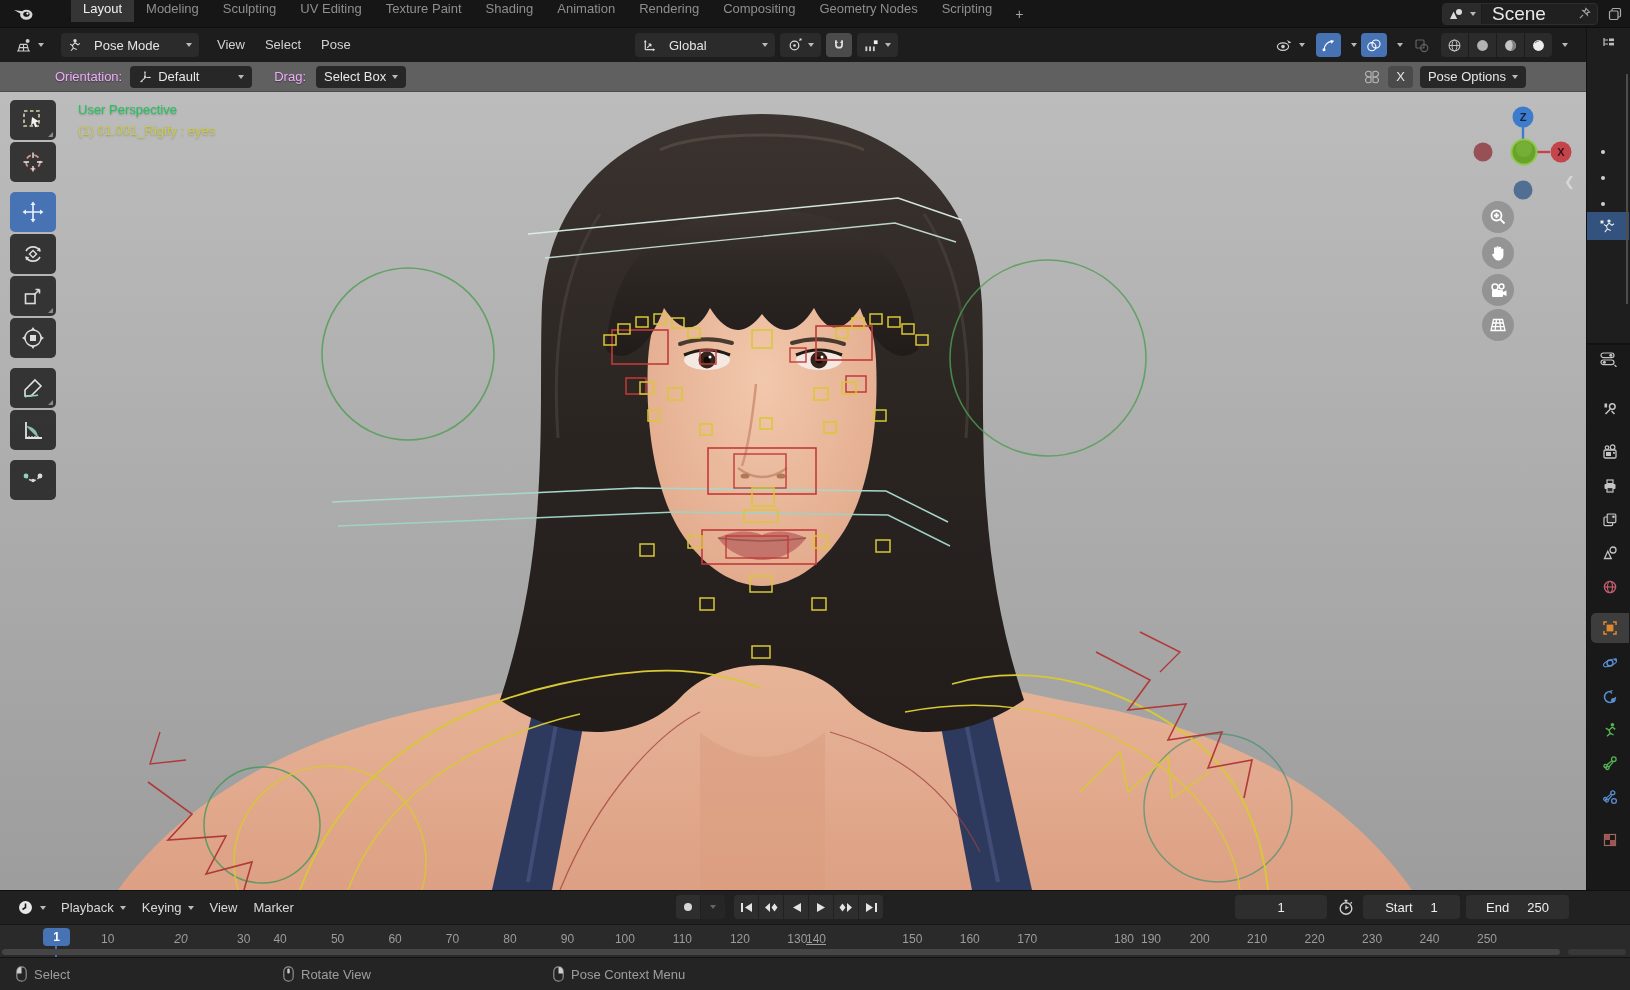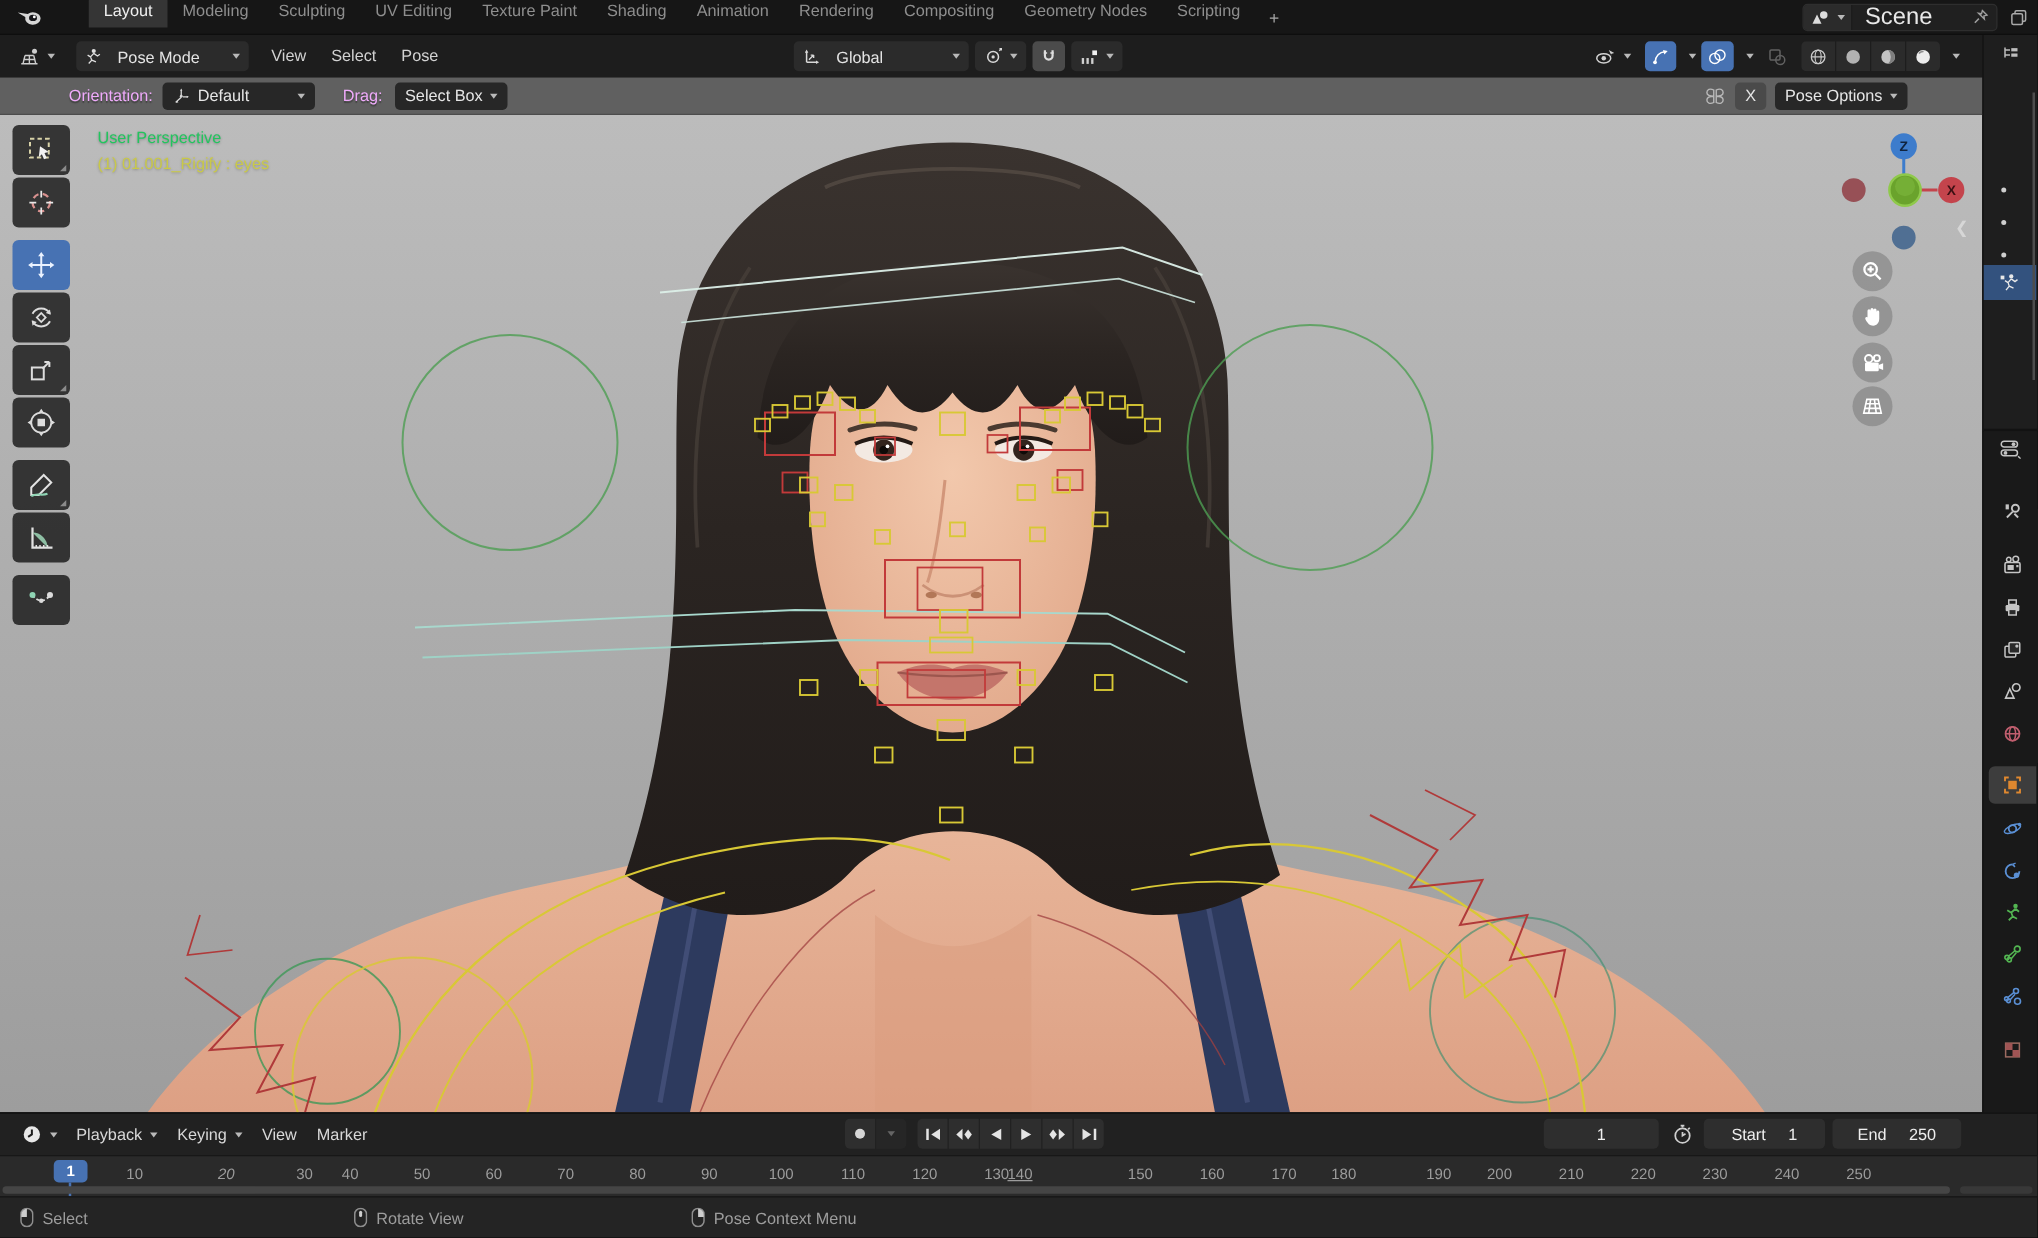--- a/index.html
+++ b/index.html
@@ -780,21 +780,21 @@
           <span class="ruler-tick" style="left: 510.013px;">80</span>
           <span class="ruler-tick" style="left: 567.483px;">90</span>
           <span class="ruler-tick" style="left: 624.953px;">100</span>
           <span class="ruler-tick" style="left: 682.423px;">110</span>
           <span class="ruler-tick" style="left: 739.893px;">120</span>
           <span class="ruler-tick" style="left: 797.363px;">130</span>
           <span class="ruler-tick" style="left: 816px; text-decoration: underline;">140</span>
           <span class="ruler-tick" style="left: 912.303px;">150</span>
           <span class="ruler-tick" style="left: 969.773px;">160</span>
           <span class="ruler-tick" style="left: 1027.24px;">170</span>
-          <span class="ruler-tick" style="left: 1075px;">180</span>
+          <span class="ruler-tick" style="left: 1124px;">180</span>
           <span class="ruler-tick" style="left: 1151px;">190</span>
           <span class="ruler-tick" style="left: 1199.65px;">200</span>
           <span class="ruler-tick" style="left: 1257.12px;">210</span>
           <span class="ruler-tick" style="left: 1314.59px;">220</span>
           <span class="ruler-tick" style="left: 1372.06px;">230</span>
           <span class="ruler-tick" style="left: 1429.53px;">240</span>
           <span class="ruler-tick" style="left: 1487px;">250</span>
       </div>
       <div id="frame-badge">1</div>
       <div id="playhead"></div>

